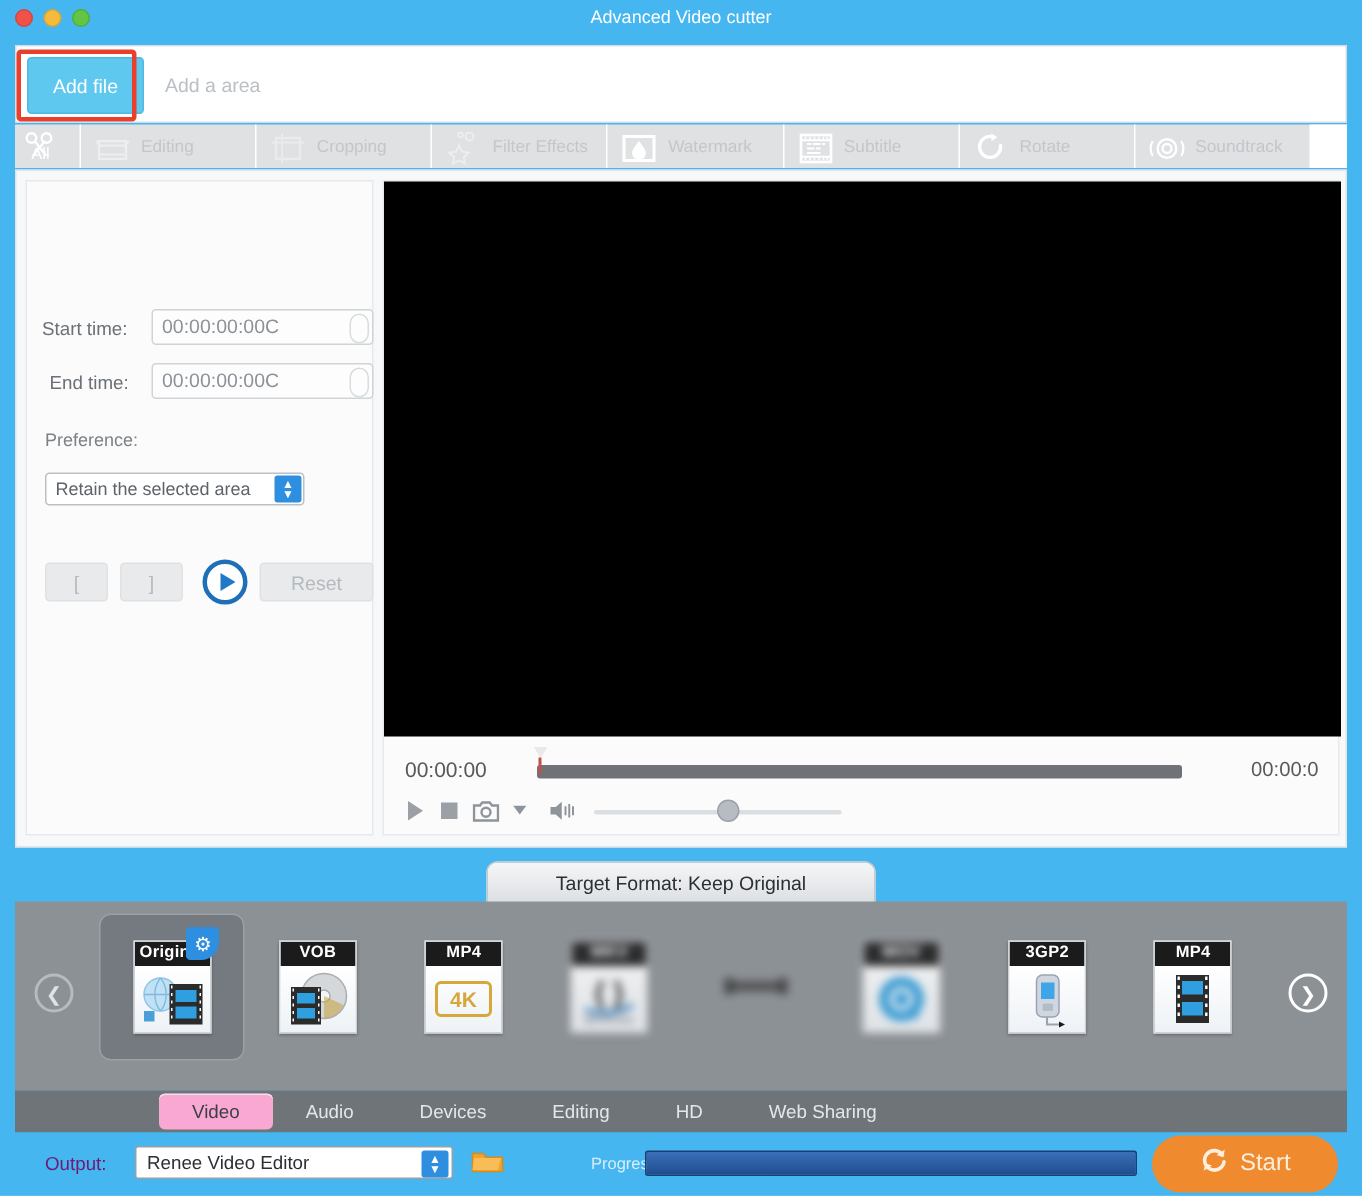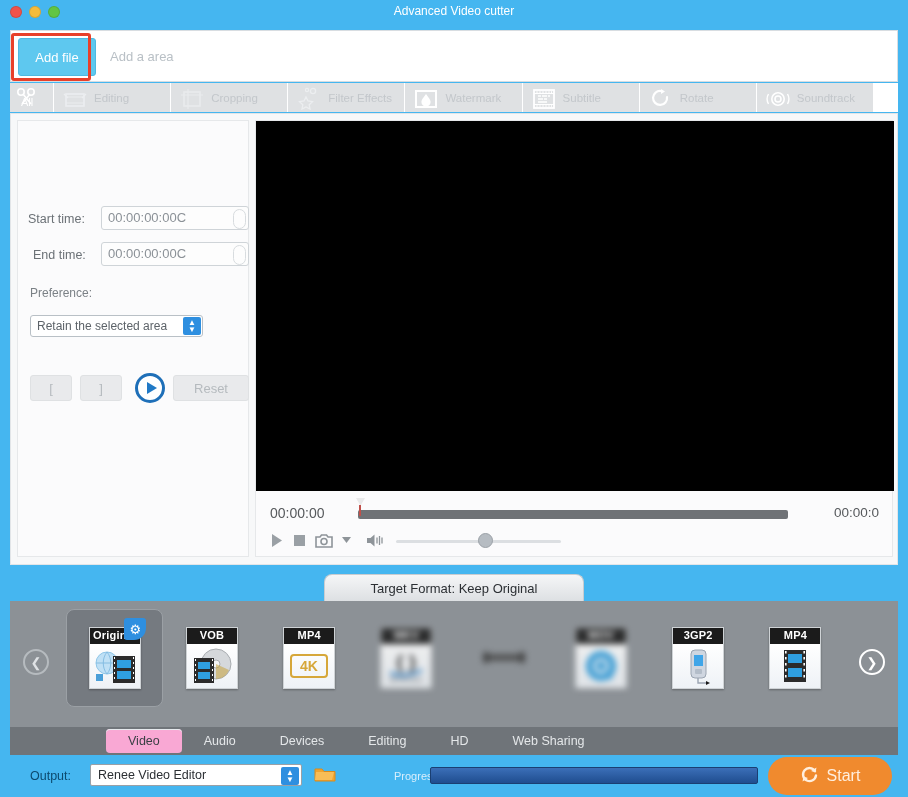--- a/index.html
+++ b/index.html
@@ -219,21 +219,21 @@
   .cat-tab.active {
     background: #f9a8d4; color: #3a3f44;
     box-shadow: inset 0 1px 0 #e6eaed;
   }
 
   
   .outbar {
     position: absolute; top: 755px; left: 0; width: 908px; height: 42px;
     background: #45b6f0;
   }
-  .out-label { position: absolute; left: 30px; top: 14px; font-size: 12.5px; color: #0c4a6e; }
+  .out-label { position: absolute; left: 30px; top: 14px; font-size: 12.5px; color: #701a75; }
   .out-select {
     position: absolute; left: 90px; top: 9px; width: 212px; height: 22px;
     background: #ffffff; border: 1px solid #9aa0a6; border-radius: 2px;
     font-size: 12.5px; color: #2b2f33; line-height: 20px; padding-left: 7px; cursor: pointer;
   }
   .folder-icon {
     position: absolute; left: 314px; top: 10px; width: 22px; height: 18px; cursor: pointer;
   }
   .prog-label { position: absolute; left: 394px; top: 15px; font-size: 11px; color: #d8eefc; }
   .prog-bar {

